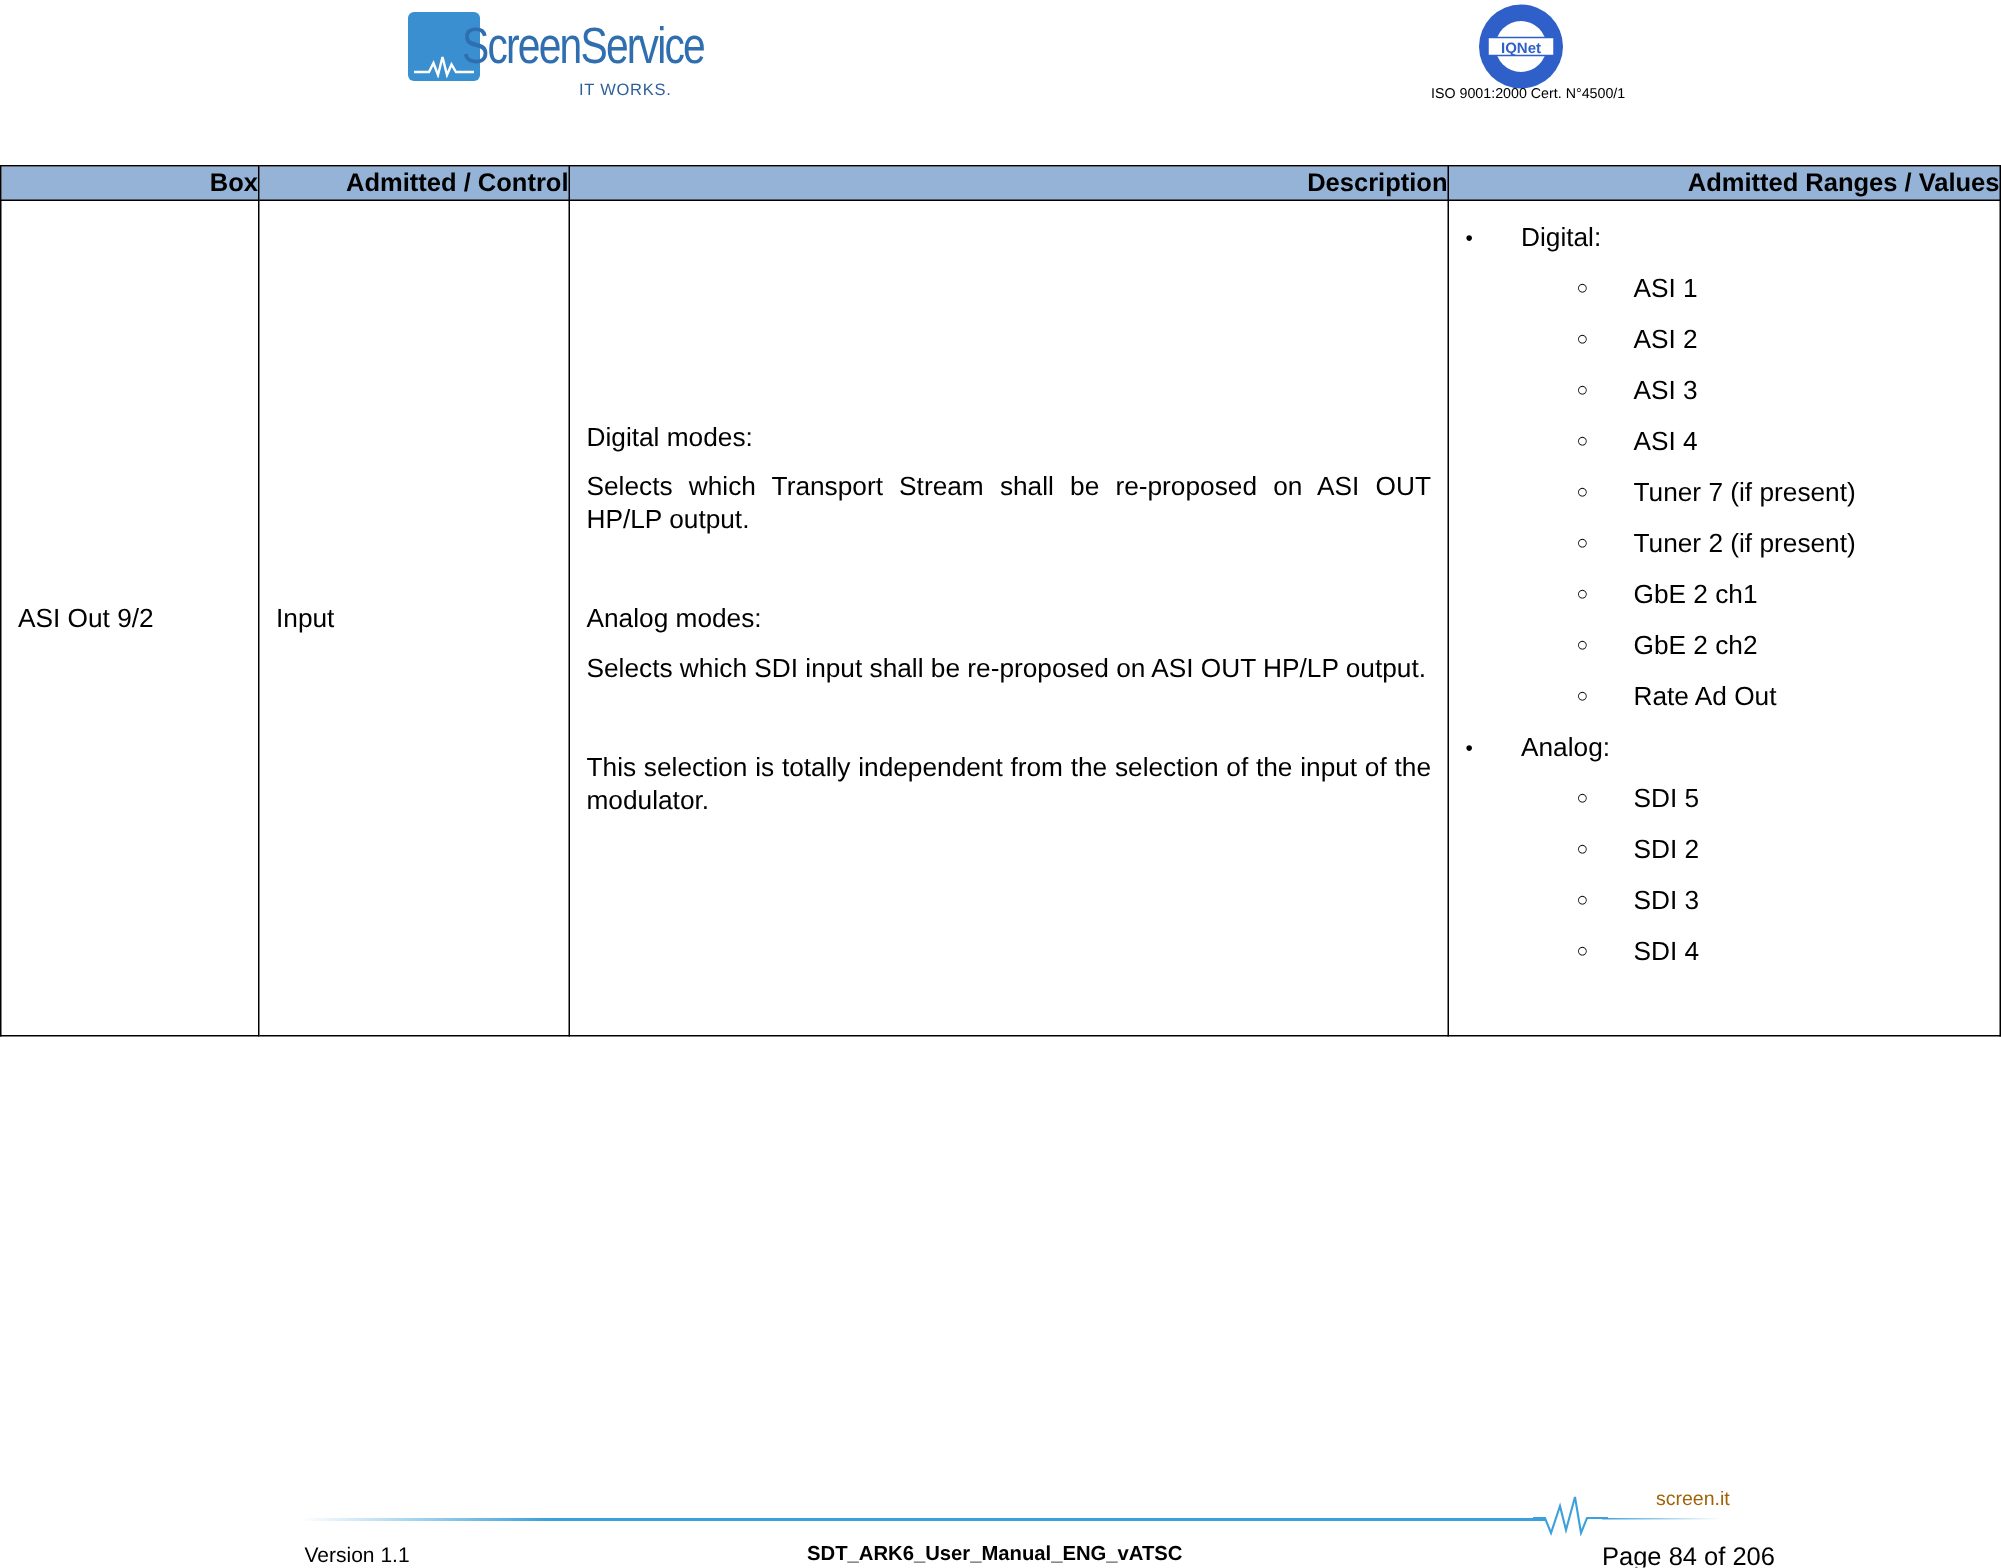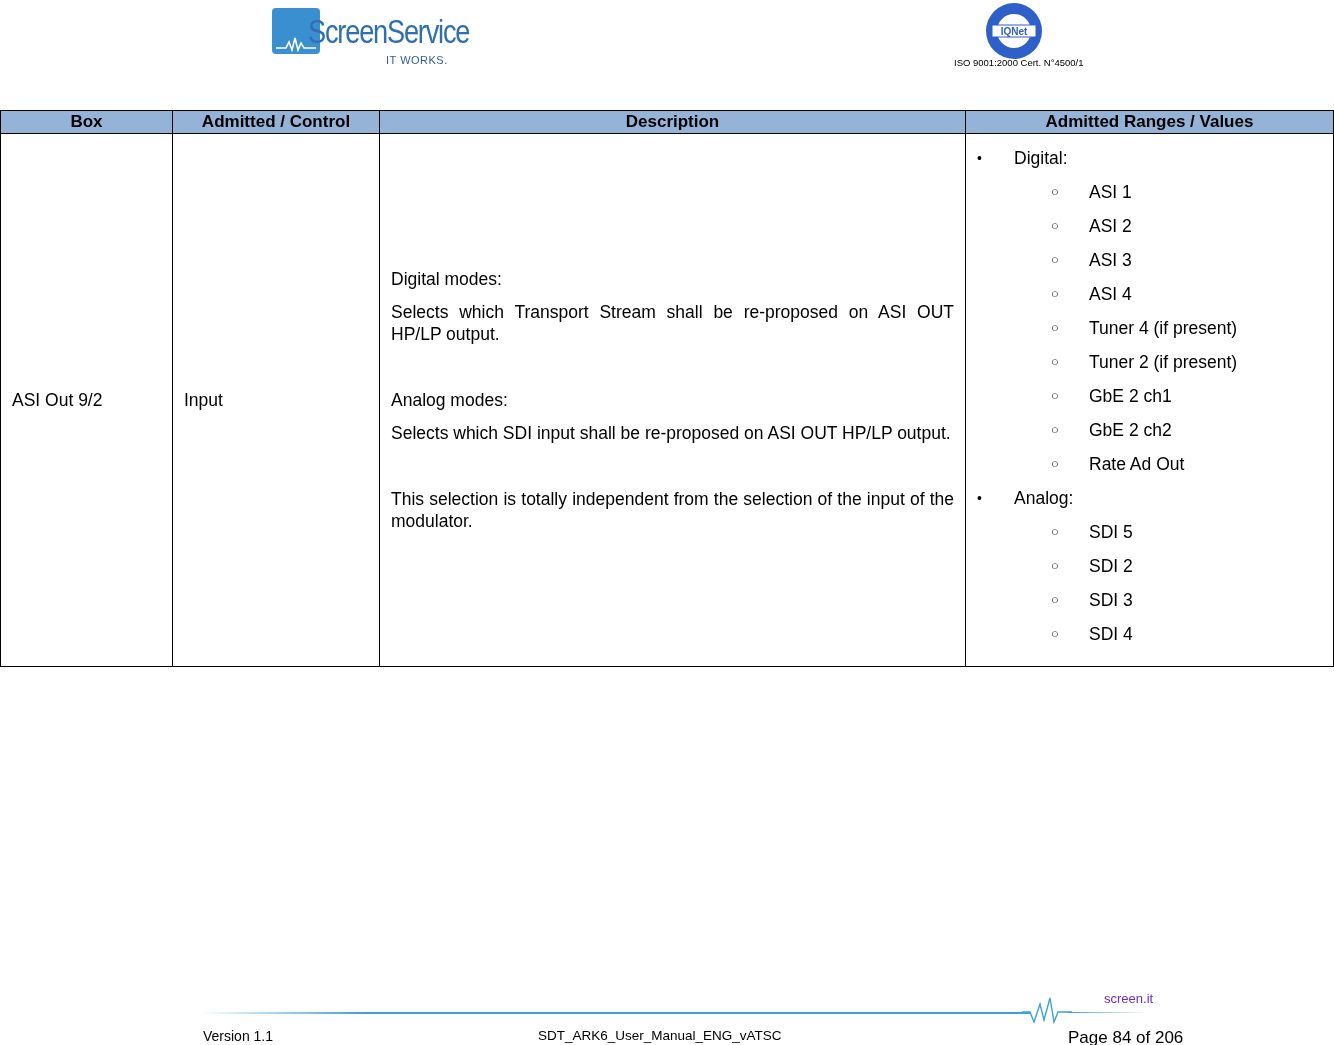--- a/index.html
+++ b/index.html
@@ -11,22 +11,22 @@
     .ss-text { position: absolute; left: 36px; top: 4px; font-family: "Liberation Sans", sans-serif; font-size: 34px; letter-spacing: -1.5px; color: #2f6fb0; transform: scaleX(0.8); transform-origin: left top; white-space: nowrap; }
     .ss-wave { position: absolute; left: 4px; top: 24px; width: 40px; height: 20px; }
     .ss-tag { position: absolute; left: 114px; top: 46px; font-size: 11px; color: #2f5f9a; letter-spacing: 0.5px; }
 
     .logo-iqnet { position: absolute; left: 984px; top: 2px; width: 60px; height: 58px; }
     .iso-text { position: absolute; left: 926px; top: 57px; font-size: 9.5px; color: #000; white-space: nowrap; padding-left: 28px; }
 
     
     table.spec { position: absolute; left: 0; top: 110px; width: 1334px; border-collapse: collapse; table-layout: fixed; }
     table.spec th, table.spec td { border: 1.5px solid #000; }
-    table.spec th { background: #95b3d7; font-weight: bold; font-size: 17px; height: 22px; padding: 0; text-align: center; margin-top: 29px; }
-    table.spec td { font-size: 17.5px; vertical-align: middle; padding: 4px 11px; height: 524px; }
+    table.spec th { background: #95b3d7; font-weight: bold; font-size: 17px; height: 22px; padding: 0; text-align: right; margin-top: 29px; }
+    table.spec td { font-size: 17.5px; vertical-align: middle; padding: 16px 11px; height: 524px; }
     .col-box { width: 172px; }
     .col-param { width: 207px; }
     .col-desc { width: 586px; }
     .col-vals { width: auto; }
 
     .desc p { margin: 0; line-height: 22px; text-align: justify; }
     .desc .gap-s { height: 11px; }
     .desc .gap-l { height: 44px; }
 
     .vals { padding: 0 !important; vertical-align: top !important; }
@@ -35,23 +35,23 @@
     .vals .lvl1 { padding-left: 48px; }
     .vals .lvl2 { padding-left: 123px; }
     .vals .bullet { position: absolute; left: 11px; top: 0; font-size: 14px; }
     .vals .circle { position: absolute; left: 85px; top: 0; font-size: 13px; }
     .vals .first { margin-top: 7px; }
 
     
     .footer-line { position: absolute; left: 200px; top: 1012px; width: 830px; height: 2px; background: linear-gradient(to right, rgba(60,160,220,0) 0%, #3ca0dc 20%, #3ca0dc 100%); }
     .footer-wave { position: absolute; left: 1022px; top: 994px; width: 50px; height: 30px; }
     .footer-line2 { position: absolute; left: 1068px; top: 1012px; width: 80px; height: 1px; background: linear-gradient(to right, #3ca0dc, rgba(60,160,220,0)); }
-    .footer-brand { position: absolute; left: 1104px; top: 991px; font-size: 13px; color: #6d28d9; }
+    .footer-brand { position: absolute; left: 1104px; top: 991px; font-size: 13px; color: #a16207; }
     .footer-version { position: absolute; left: 203px; top: 1028px; font-size: 14px; }
-    .footer-doc { position: absolute; left: 538px; top: 1028px; font-size: 13.5px; }
+    .footer-doc { position: absolute; left: 538px; top: 1028px; font-size: 13.5px; font-weight: bold; }
     .footer-page { position: absolute; left: 1068px; top: 1028px; font-size: 17px; }
   </style>
 </head>
 <body>
 
 <div class="logo-ss">
   <div class="ss-box"></div>
   <svg class="ss-wave" viewBox="0 0 40 20">
     <polyline points="0,16 10,16 13,10 16,18 19,6 22,18 25,11 28,16 40,16" fill="none" stroke="#ffffff" stroke-width="1.6"></polyline>
   </svg>
@@ -97,21 +97,21 @@
         <div class="gap-l"></div>
         <p>This selection is totally independent from the selection of the input of the modulator.</p>
       </td>
       <td class="vals">
         <ul>
           <li class="lvl1 first"><span class="bullet">•</span><span>Digital:</span></li>
           <li class="lvl2"><span class="circle">○</span><span>ASI 1</span></li>
           <li class="lvl2"><span class="circle">○</span><span>ASI 2</span></li>
           <li class="lvl2"><span class="circle">○</span><span>ASI 3</span></li>
           <li class="lvl2"><span class="circle">○</span><span>ASI 4</span></li>
-          <li class="lvl2"><span class="circle">○</span><span>Tuner 4 (if present)</span></li>
+          <li class="lvl2"><span class="circle">○</span><span>Tuner 7 (if present)</span></li>
           <li class="lvl2"><span class="circle">○</span><span>Tuner 2 (if present)</span></li>
           <li class="lvl2"><span class="circle">○</span><span>GbE 2 ch1</span></li>
           <li class="lvl2"><span class="circle">○</span><span>GbE 2 ch2</span></li>
           <li class="lvl2"><span class="circle">○</span><span>Rate Ad Out</span></li>
           <li class="lvl1"><span class="bullet">•</span><span>Analog:</span></li>
           <li class="lvl2"><span class="circle">○</span><span>SDI 5</span></li>
           <li class="lvl2"><span class="circle">○</span><span>SDI 2</span></li>
           <li class="lvl2"><span class="circle">○</span><span>SDI 3</span></li>
           <li class="lvl2"><span class="circle">○</span><span>SDI 4</span></li>
         </ul>

